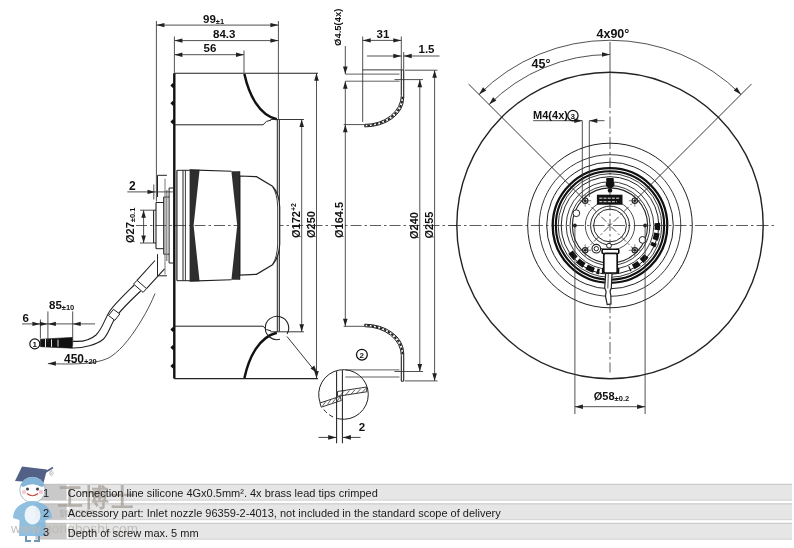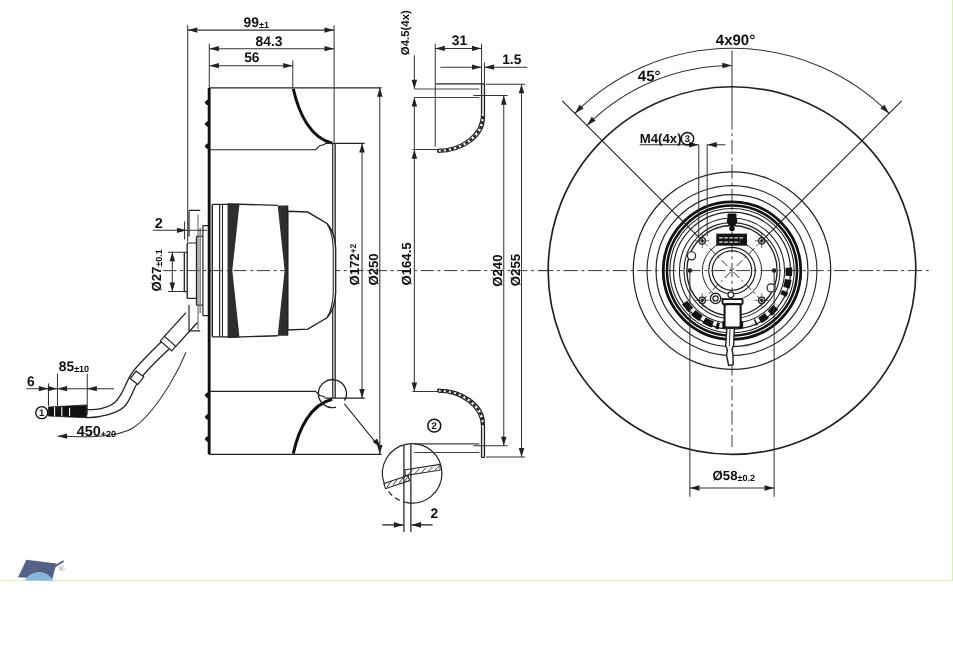--- a/index.html
+++ b/index.html
@@ -1,16 +1,16 @@
 <!DOCTYPE html>
 <html><head>
 <meta charset="utf-8">
 <style>
   html,body{margin:0;padding:0;background:#fff;}
-  #page{width:794px;height:484px;position:relative;overflow:hidden;background:#84cc16;
+  #page{width:794px;height:548px;position:relative;overflow:hidden;background:#b91c1c;
     font-family:"Liberation Sans", sans-serif;}
   svg{position:absolute;left:0;top:0;}
   text{font-family:"Liberation Sans", sans-serif;}
 </style>
 </head>
 <body>
 <div id="page">
 <svg width="794" height="548" viewBox="0 0 794 548">
   <rect x="0" y="0" width="794" height="548" fill="#ffffff"></rect>
 

